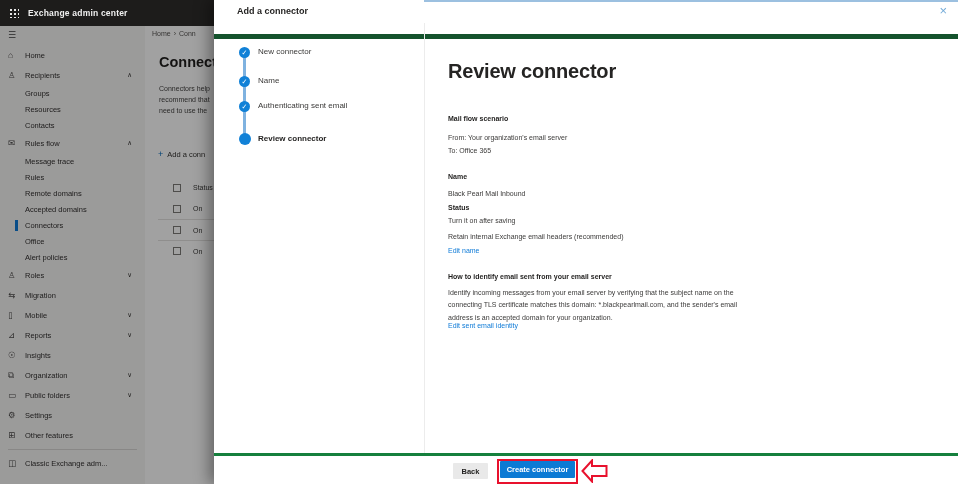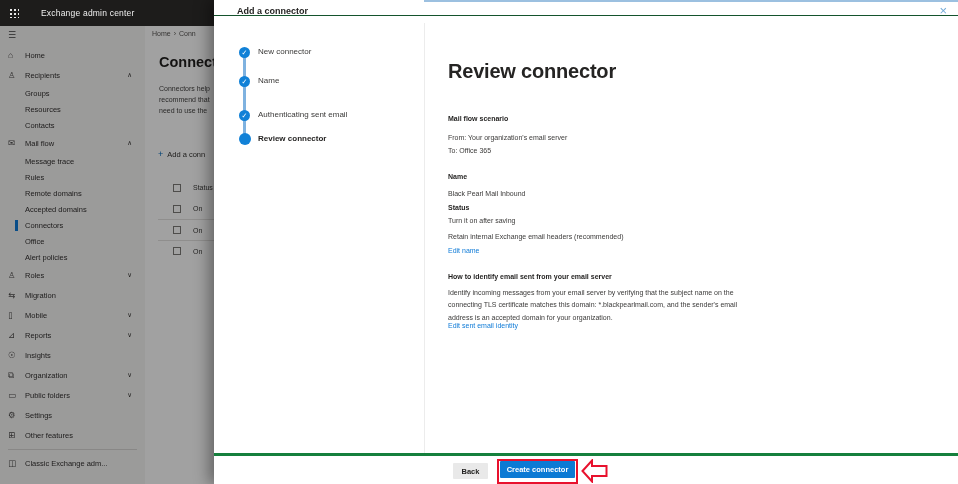--- a/index.html
+++ b/index.html
@@ -6,21 +6,21 @@
   html,body { width:958px; height:484px; }
   body { position:relative; overflow:hidden; background:#fff;
          font-family:"Liberation Sans","DejaVu Sans",sans-serif; color:#323130; }
 
   
   .topbar { position:absolute; left:0; top:0; width:958px; height:26px;
             background:#1d1c1b; display:flex; align-items:center; z-index:1; }
   .waffle { width:10px; height:10px; margin:0 9px 0 9px; cursor:pointer;
             background-image:radial-gradient(circle,#e8e8e8 1px,transparent 1.3px);
             background-size:4px 4px; background-position:0 0; }
-  .topbar-title { color:#f0f0f0; font-size:8.5px; font-weight:normal; letter-spacing:.2px;margin-left:13px; }
+  .topbar-title { color:#f0f0f0; font-size:8.5px; font-weight:bold; letter-spacing:.2px; }
 
   
   .sidebar { position:absolute; left:0; top:26px; width:145px; height:458px;
              background:#f6f5f4; z-index:2; overflow:hidden; }
   .hamburger { height:19px; padding:4px 0 0 8px; font-size:9px; color:#3a3938; cursor:pointer; }
   .nav-item { position:relative; display:flex; align-items:center; height:20px;
               padding-left:8px; font-size:7.5px; color:#37363
 4; cursor:pointer; white-space:nowrap; }
   .nav-item .icon { display:inline-block; width:17px; font-size:8.5px; color:#4d4c4b; }
   .nav-item.sub { height:16px; padding-left:25px; }
@@ -47,22 +47,22 @@
         margin-right:12px; background:transparent; cursor:pointer; }
 
   
   .dim { position:absolute; left:0; top:26px; width:958px; height:458px;
          background:rgba(0,0,0,.37); z-index:5; }
 
   
   .panel { position:absolute; left:214px; top:0; width:744px; height:484px;
            background:#fff; z-index:10; box-shadow:-5px 0 14px rgba(0,0,0,.38); }
   .panel-accent { position:absolute; left:210px; right:0; top:0; height:2px; background:#9cc0e0; }
-  .panel-header { position:absolute; left:0; top:0; width:100%; height:16px;
-                  border-bottom:1px solid #14532d; }
+  .panel-header { position:absolute; left:0; top:0; width:100%; height:39px;
+                  border-bottom:5px solid #14532d; }
   .panel-title { position:absolute; left:23px; top:0; line-height:23px; font-size:9px;
                  font-weight:bold; color:#201f1e; }
   .close-x { position:absolute; right:11px; top:4px; font-size:13px; line-height:13px;
              color:#74abd8; cursor:pointer; background:none; border:none;
              font-family:inherit; }
 
   
   .wizard-line { position:absolute; left:29px; top:52px; width:2.5px; height:87px; background:#7fb2e0; }
   .step { position:absolute; left:0; width:210px; height:12px; }
   .step .dot { position:absolute; left:25px; top:0.5px; width:11px; height:11px; border-radius:50%;
@@ -117,21 +117,21 @@
         <span class="nlabel">Groups</span>
       </div>
       <div class="nav-item sub">
         <span class="nlabel">Resources</span>
       </div>
       <div class="nav-item sub">
         <span class="nlabel">Contacts</span>
       </div>
       <div class="nav-item">
         <span class="icon">✉</span>
-        <span class="nlabel">Mail flow</span>
+        <span class="nlabel">Rules flow</span>
         <span class="chevron">∧</span>
       </div>
       <div class="nav-item sub">
         <span class="nlabel">Message trace</span>
       </div>
       <div class="nav-item sub">
         <span class="nlabel">Rules</span>
       </div>
       <div class="nav-item sub">
         <span class="nlabel">Remote domains</span>
@@ -247,21 +247,21 @@
 
   <div class="wizard-line"></div>
   <div class="step completed" style="top:46px">
     <span class="dot">✓</span>
     <span class="slabel">New connector</span>
   </div>
   <div class="step completed" style="top:75px">
     <span class="dot">✓</span>
     <span class="slabel">Name</span>
   </div>
-  <div class="step completed" style="top:109px">
+  <div class="step completed" style="top:100px">
     <span class="dot">✓</span>
     <span class="slabel">Authenticating sent email</span>
   </div>
   <div class="step current" style="top:133px">
     <span class="dot"></span>
     <span class="slabel">Review connector</span>
   </div>
   <div class="vdivider"></div>
 
   <div class="rc-heading">Review connector</div>

